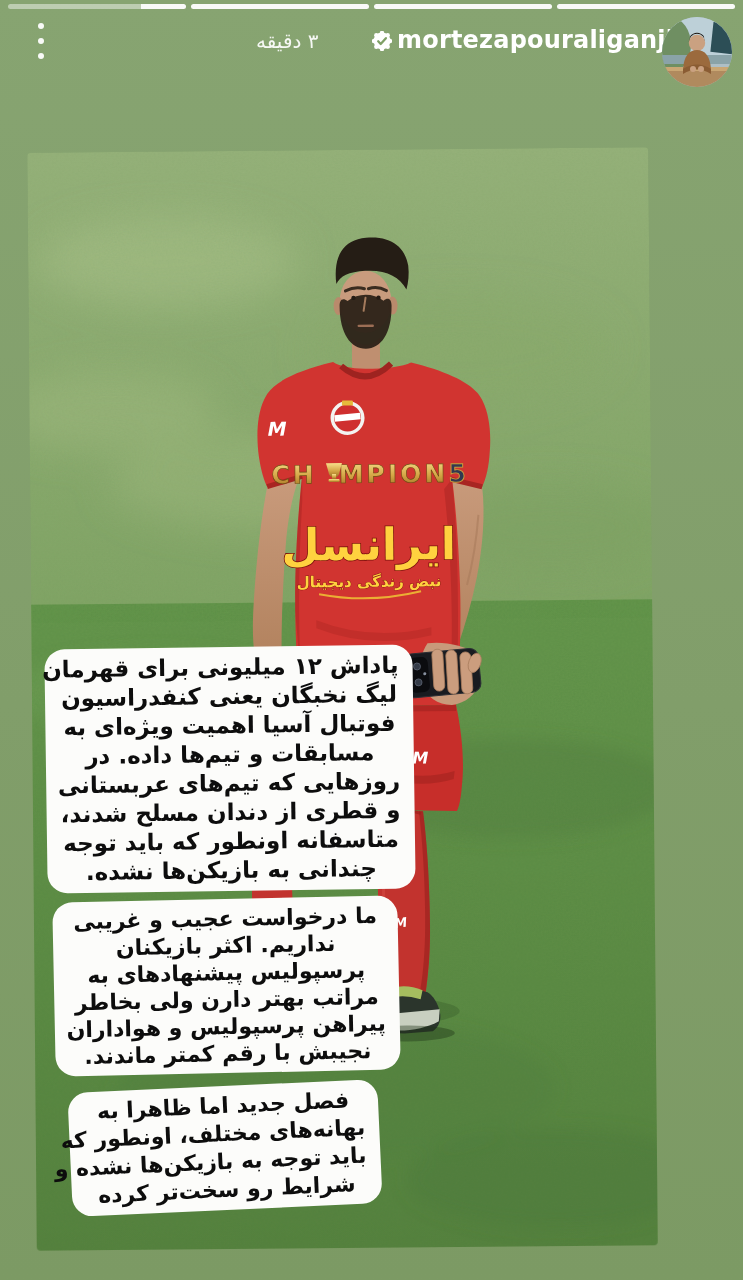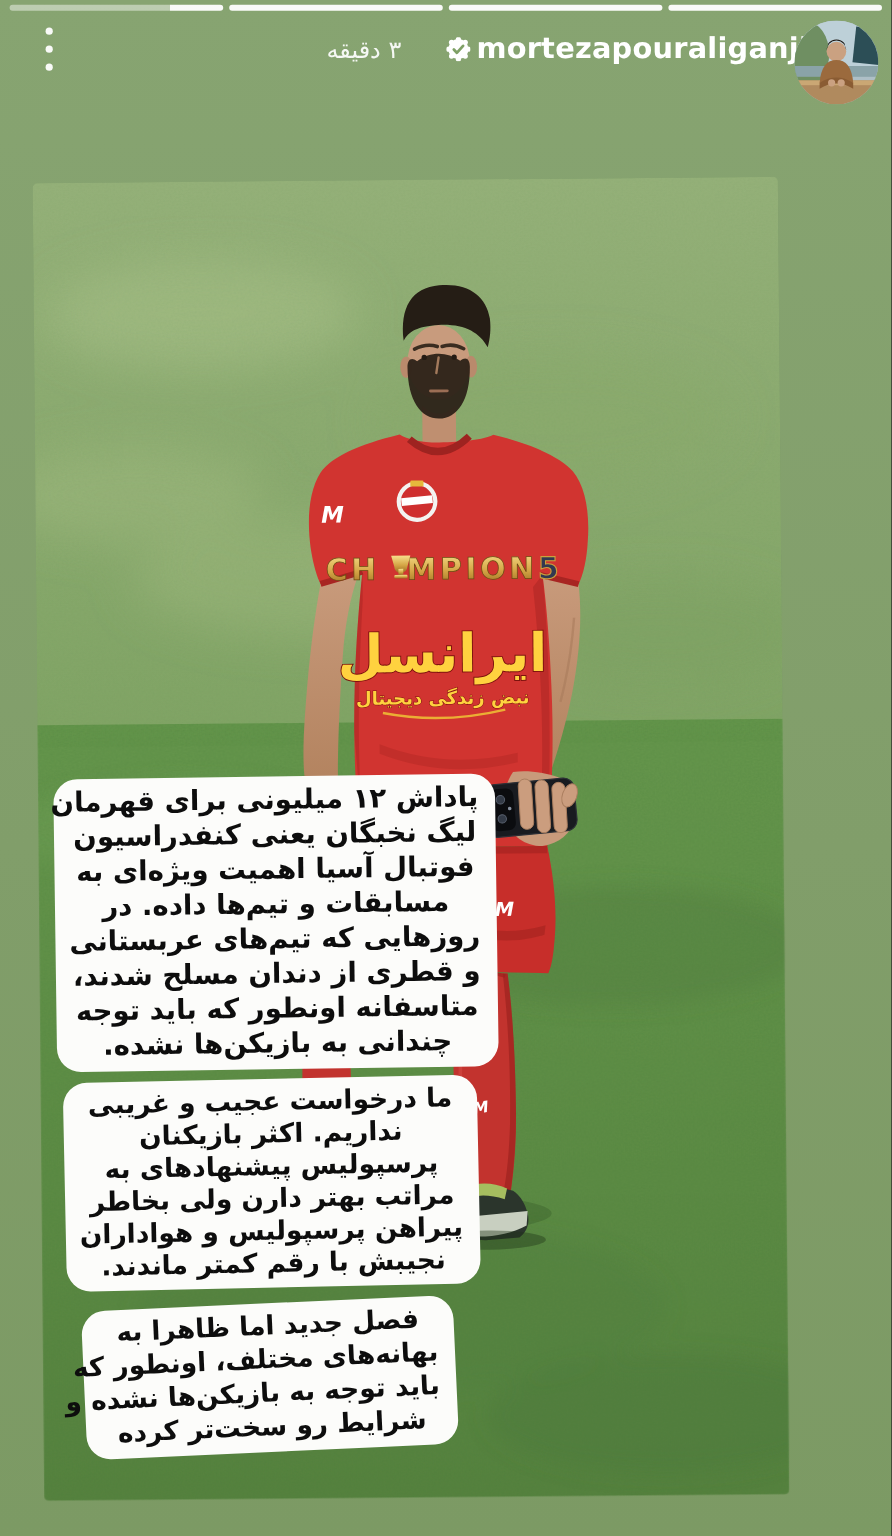--- a/index.html
+++ b/index.html
@@ -7,21 +7,21 @@
     position:relative;width:743px;height:1280px;overflow:hidden;
     background:linear-gradient(180deg,#87a471 0%,#819e6a 55%,#7c9a64 100%);
     font-family:"DejaVu Sans",sans-serif;
   }
   
   .progress{position:absolute;top:4px;left:8px;right:8px;height:5px;display:flex;gap:5px;}
   .progress .seg{flex:1;border-radius:3px;background:rgba(255,255,255,.45);}
   
   .kebab{position:absolute;left:37px;top:23px;width:8px;height:36px;display:flex;flex-direction:column;justify-content:space-between;align-items:center;cursor:pointer;}
   .kebab i{width:6px;height:6px;border-radius:50%;background:#fff;opacity:.95;}
-  .time{position:absolute;left:256px;top:29px;width:80px;font-size:20px;color:rgba(255,255,255,.92);direction:rtl;text-align:left;margin-left:16px;}
+  .time{position:absolute;left:256px;top:29px;width:80px;font-size:20px;color:rgba(255,255,255,.92);direction:rtl;text-align:left;}
   .badge{position:absolute;left:372px;top:31px;width:20px;height:20px;}
   .username{position:absolute;left:397px;top:26px;font-size:24px;font-weight:bold;color:#fff;letter-spacing:.2px;cursor:pointer;}
   .avatar{position:absolute;left:662px;top:17px;width:70px;height:70px;border-radius:50%;overflow:hidden;cursor:pointer;}
   
   .photo{position:absolute;left:32px;top:150px;width:621px;height:1098px;border-radius:4px;overflow:hidden;transform:rotate(-0.5deg);}
   
   .bubble{
     position:absolute;background:#fcfcfa;border-radius:20px;color:#0d0d0d;
     font-weight:bold;direction:rtl;text-align:center;padding:6px 14px;
   }

